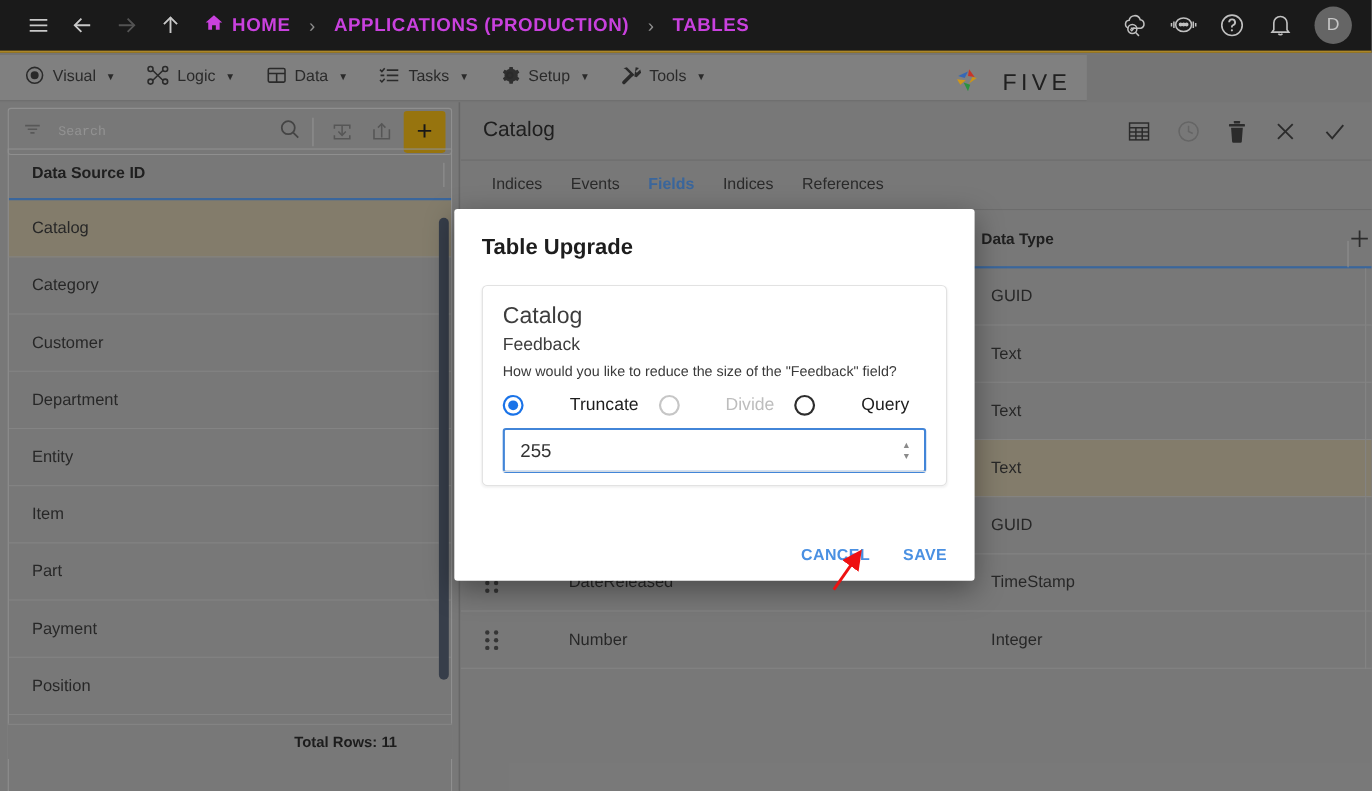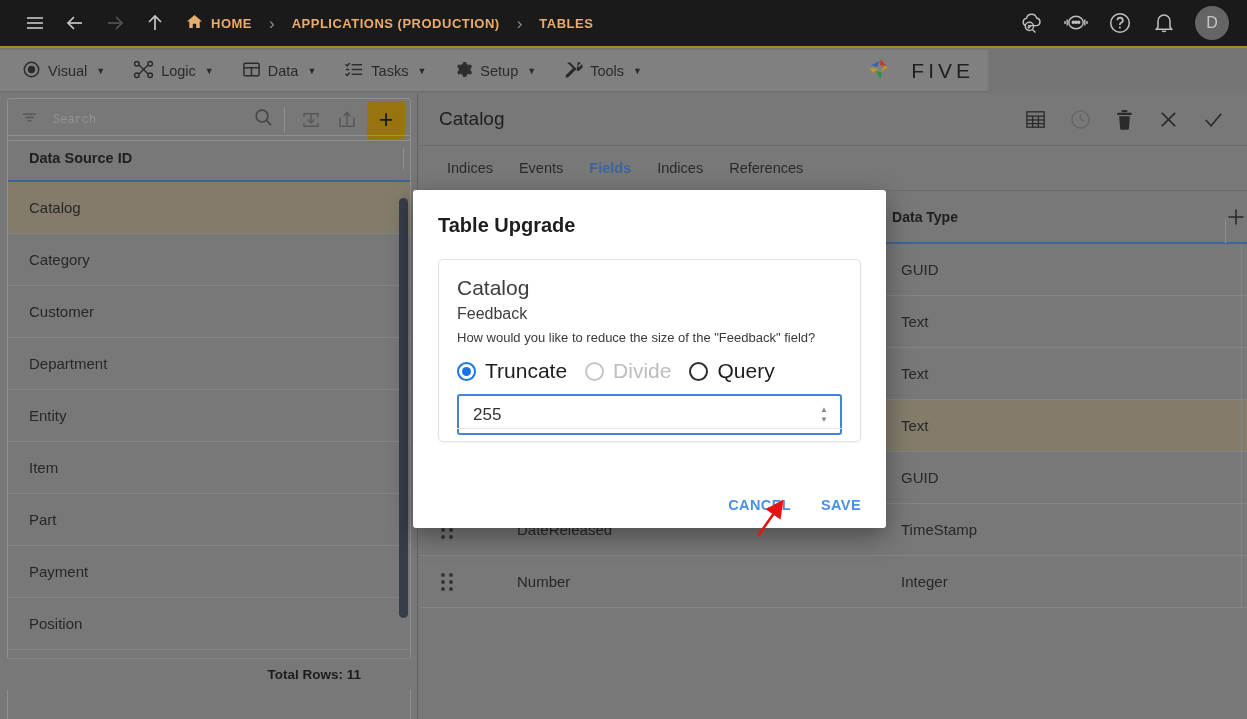--- a/index.html
+++ b/index.html
@@ -21,42 +21,42 @@
   .tb-icon {
     width: 34px; height: 34px; margin-left: 6px;
     display: flex; align-items: center; justify-content: center;
     color: #d8d8d8;
   }
   .tb-icon:first-child { margin-left: 18px; }
   .tb-icon svg { display: block; }
   .tb-icon.disabled { color: #5a5a5a; }
   .crumbs { display: flex; align-items: center; margin-left: 14px; }
   .crumb {
-    color: #fdba74; font-size: 13px; font-weight: bold;
+    color: #d946ef; font-size: 17px; font-weight: bold;
     letter-spacing: .5px; white-space: nowrap;
     display: flex; align-items: center; gap: 8px;
   }
   .crumb-sep { color: #9a9a9a; font-size: 17px; margin: 0 17px; line-height: 1; }
   .tb-right {
     margin-left: auto; display: flex; align-items: center; gap: 18px;
     padding-right: 18px;
   }
   .tb-right .tb-icon { margin: 0; width: 26px; height: 26px; color: #cfcfcf; }
   .avatar {
     width: 34px; height: 34px; border-radius: 50%;
     background: #6d6d6d; color: #d6d6d6;
     display: flex; align-items: center; justify-content: center;
     font-size: 16px; font-weight: 500;
   }
 
   
   .menubar {
     position: absolute; left: 0; top: 50px; width: 988px; height: 42px;
     background: #8a8a8a;
-    display: flex; align-items: center;
+    display: flex; align-items: flex-end;
     border-bottom: 1px solid #767676;
   }
   .menu-item {
     display: flex; align-items: center; gap: 7px;
     padding: 0 14px; height: 42px;
     color: #2e2e2e; font-size: 14.5px;
   }
   .menu-item:first-child { margin-left: 8px; }
   .menu-item .caret { font-size: 9px; margin-left: 2px; }
   .logo {
@@ -200,21 +200,21 @@
   .card-h2 { font-size: 16px; color: #3d3d3d; margin-top: 5px; }
   .card-q { font-size: 13px; color: #3a3a3a; margin-top: 7px; }
   .radios { display: flex; align-items: center; margin-top: 14px; }
   .radio { display: flex; align-items: center; gap: 9px; margin-right: 18px; }
   .rb { width: 19px; height: 19px; border-radius: 50%; border: 2px solid #2d2d2d;
         display: flex; align-items: center; justify-content: center; }
   .rb.on { border-color: #1a73e8; }
   .rb.on::after { content: ""; width: 9px; height: 9px; border-radius: 50%;
                   background: #1a73e8; }
   .rb.off-dis { border-color: #c6c6c6; }
-  .r-label { font-size: 21px; color: #1d1d1d; }
+  .r-label { font-size: 16px; color: #1d1d1d; margin-left: 33px; }
   .r-label.dis { color: #bdbdbd; }
   .num-wrap {
     margin-top: 11px; height: 41px; border: 2px solid #4285d8;
     border-radius: 3px; display: flex; align-items: center;
     padding: 0 8px 0 14px;
   }
   .num-val { flex: 1; font-size: 17px; color: #333; }
   .spin { display: flex; flex-direction: column; gap: 3px; color: #8a8a8a;
           margin-right: 4px; }
   .spin span { font-size: 8px; line-height: 7px; }

